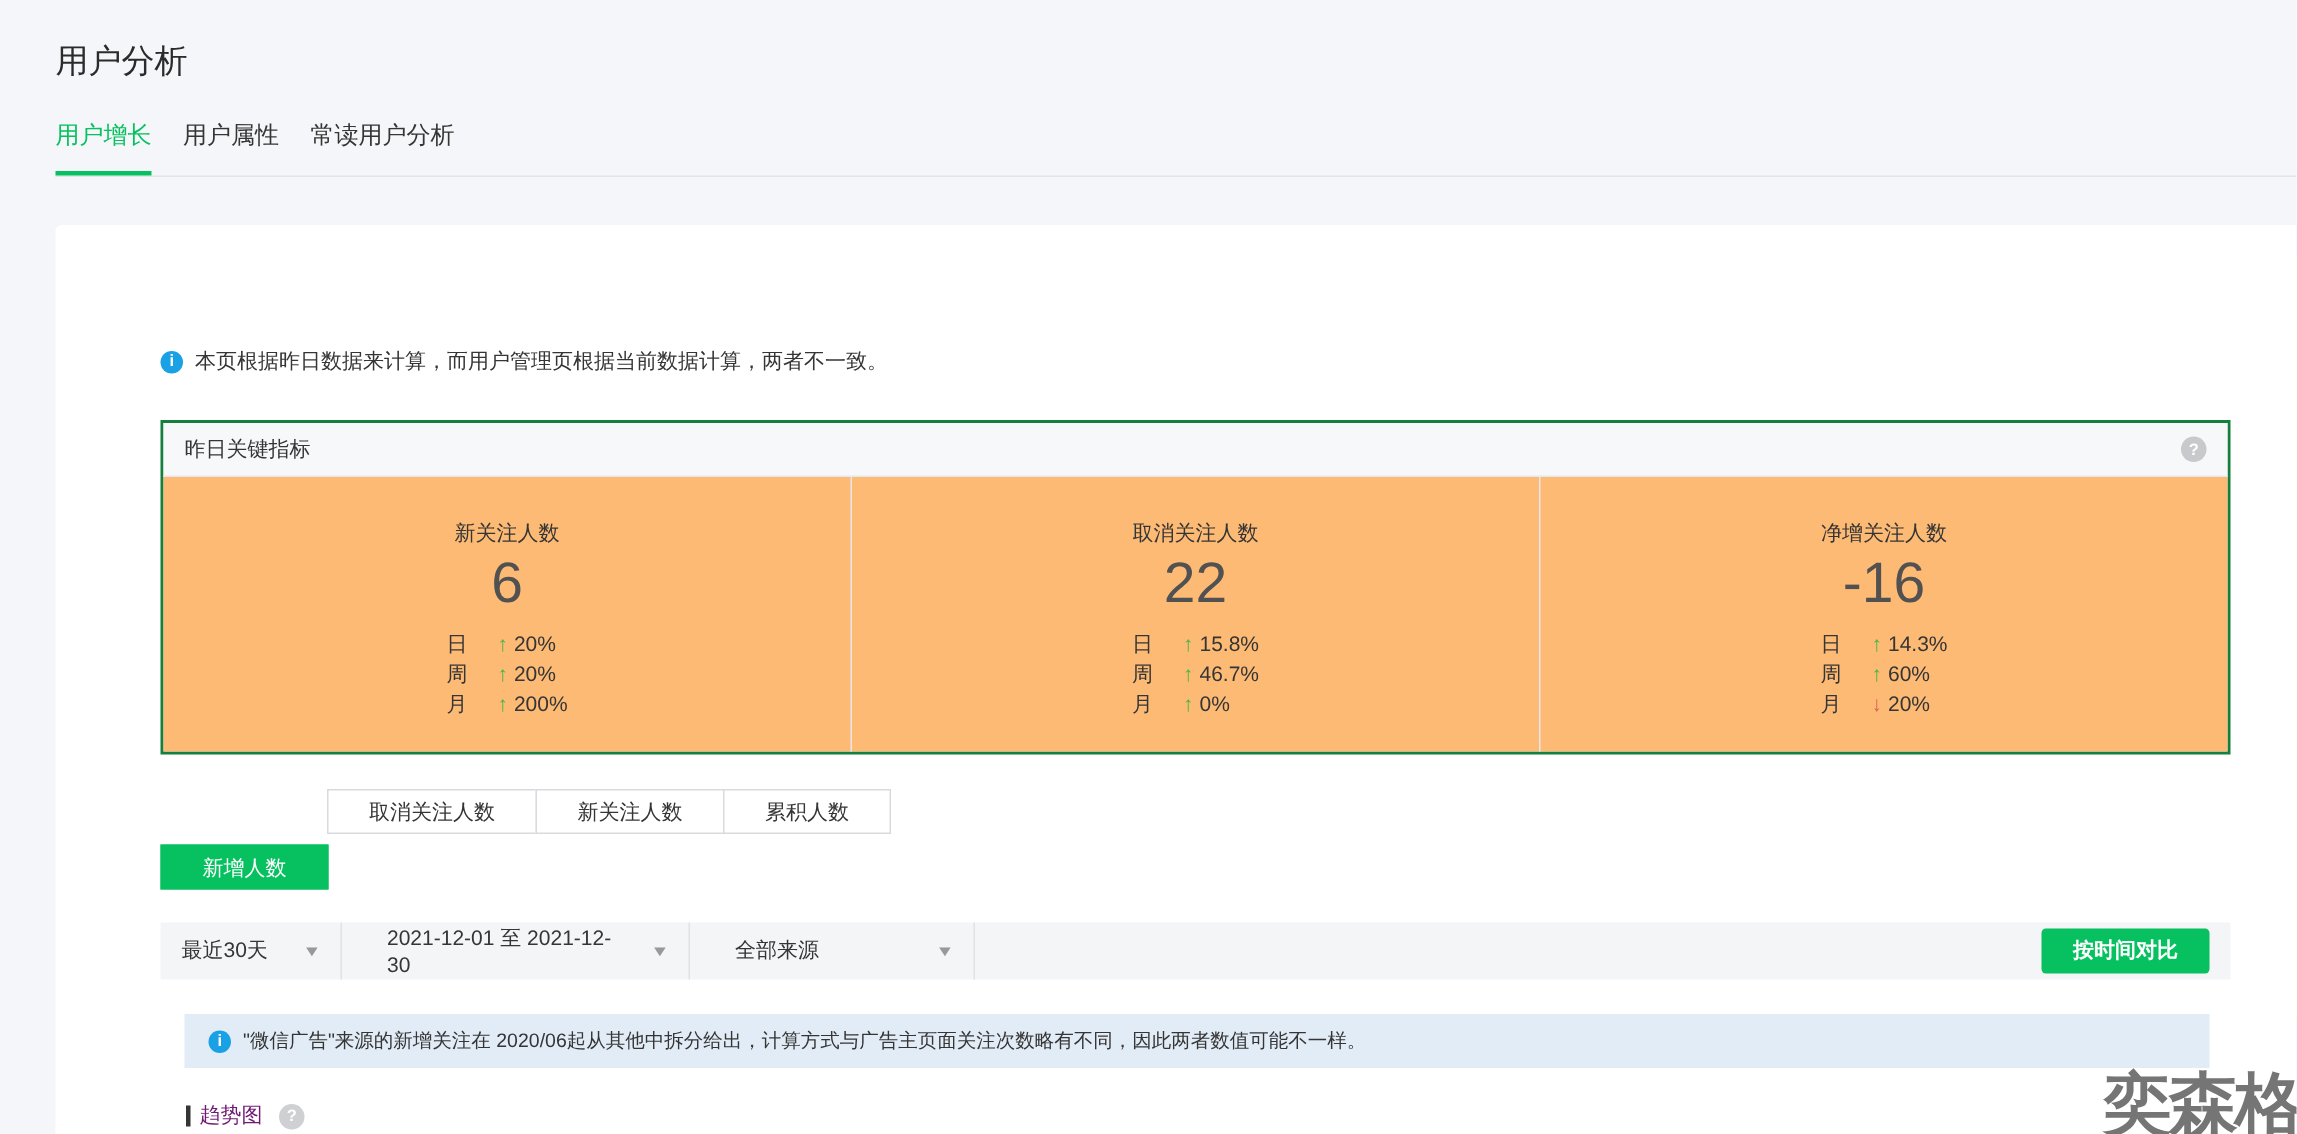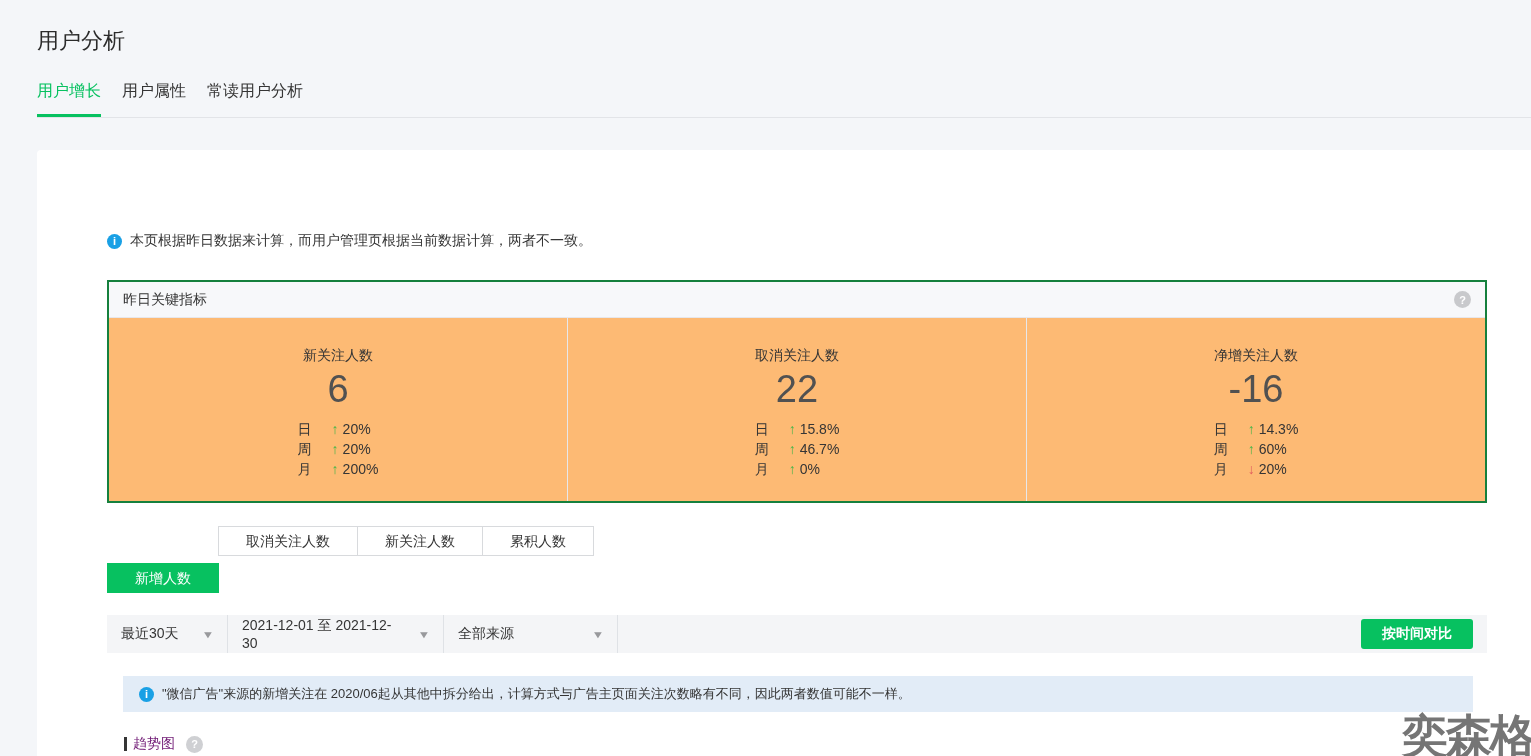--- a/index.html
+++ b/index.html
@@ -36,21 +36,21 @@
   .arrow.up { color:#44b549; }
   .arrow.up::before { content:"↑"; }
   .arrow.down { color:#e15d5d; }
   .arrow.down::before { content:"↓"; }
   
   .seg-tabs { display:flex; margin:23px 0 0 70px; }
   .seg-btn { height:30px; line-height:28px; padding:0 27px; font-size:14px; background:#fff; border:1px solid #d8dadd; margin-left:-1px; cursor:pointer; color:#353535; }
   .seg-btn:first-child { margin-left:0;margin-top:37px; }
   .seg-btn.active { background:#07c160; border-color:#07c160; color:#fff; }
   
-  .filter-bar { margin:22px 0 11px 70px; width:1380px; height:38px; background:#f4f5f7; display:flex; align-items:center; }
+  .filter-bar { margin:22px 0 11px 70px; width:1380px; height:38px; background:#f4f5f7; display:flex; align-items:center;gap:16px; }
   .dropdown { height:38px; display:flex; align-items:center; padding:0 14px; border-right:1px solid #dfe2e6; cursor:pointer; font-size:14px; }
   .dd-caret { font-size:10px; color:#98999c; margin-left:14px; transform:scaleX(1.3); }
   .dd-preset { width:121px; } .dd-date { width:216px; } .dd-source { width:174px; }
   .dropdown span:first-child { flex:1; }
   .compare-btn { margin-left:auto; margin-right:14px; height:30px; padding:0 21px; background:#07c160; color:#fff; font-size:14px; border:none; border-radius:3px; cursor:pointer;font-weight:bold; }
   
   .notice-ad { display:flex; align-items:center; margin:23px 0 0 86px; width:1350px; height:36px; background:#e2ecf7; padding:0 16px; font-size:13px; color:#353535; }
   
   .trend-head { display:flex; align-items:center; margin:23px 0 0 87px; }
   .trend-bar { width:3px; height:14px; background:#353535; margin-right:6px; }

